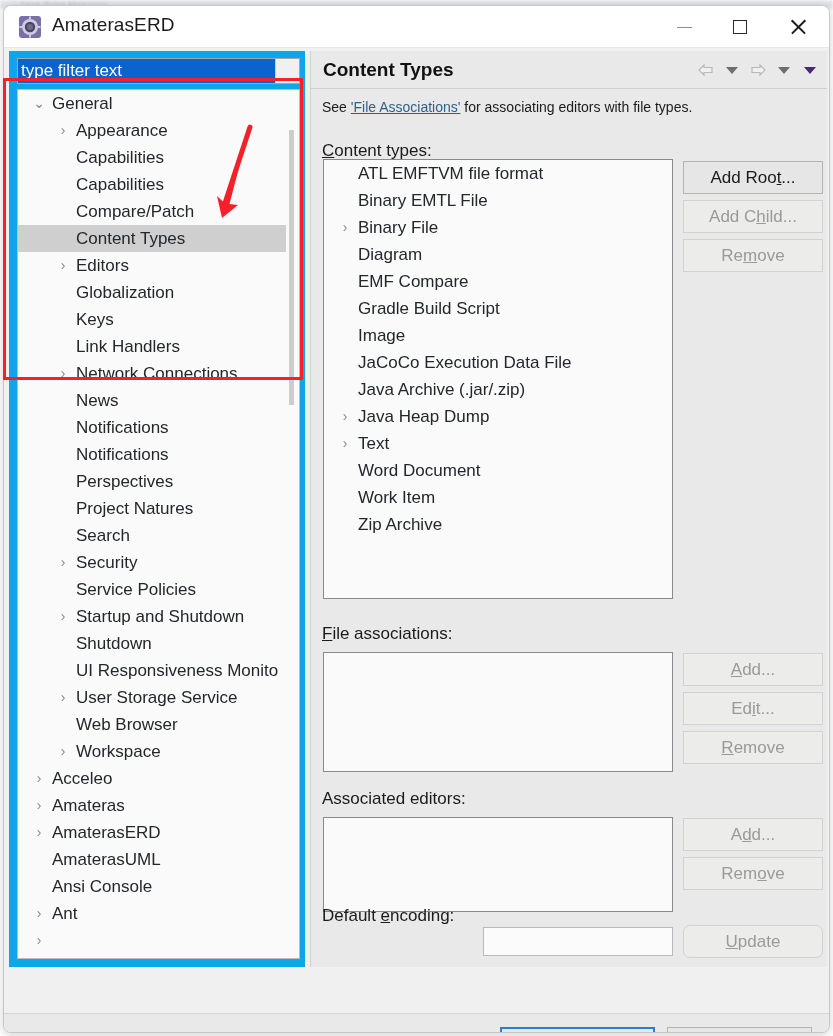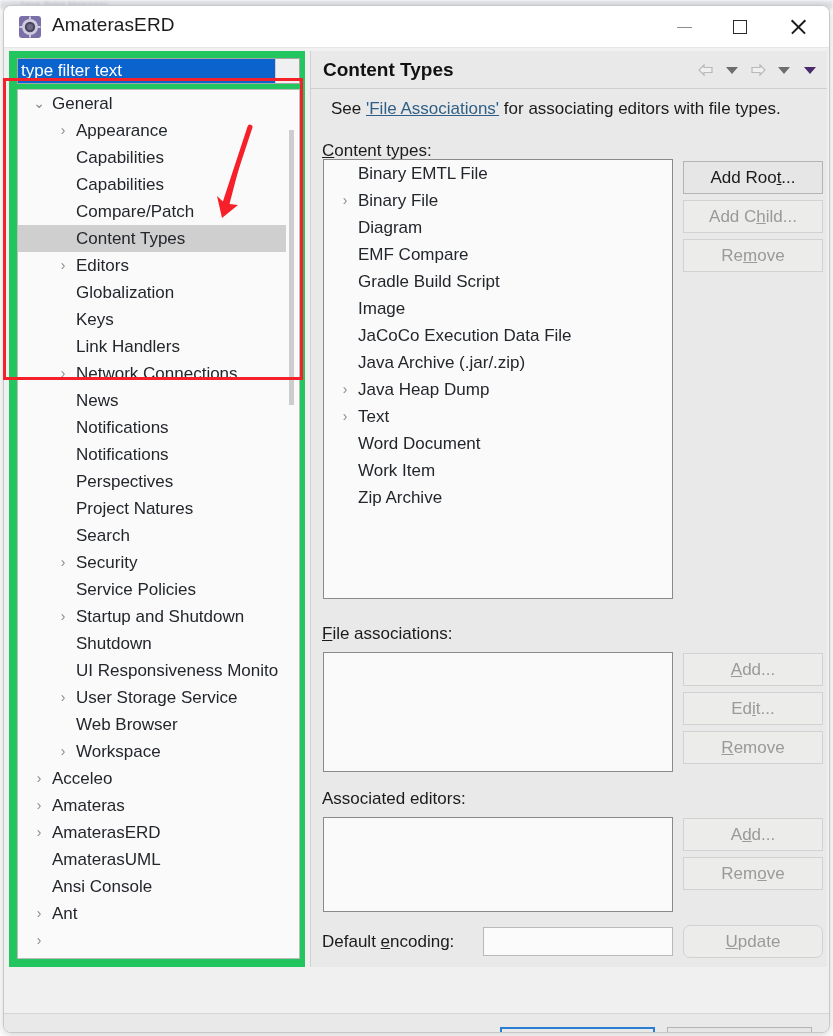--- a/index.html
+++ b/index.html
@@ -73,21 +73,21 @@
   .dlg-body {
     position: absolute; left: 0; top: 42px;
     width: 827px; height: 923px;
     background: #f0f0f0;
   }
 
   
   .left-pane {
     position: absolute; left: 5px; top: 3px;
     width: 296px; height: 916px;
-    background: #22c55e;
+    background: #0ea5e9;
   }
   .filter-row {
     position: absolute; left: 8px; top: 7px;
     width: 283px; height: 26px;
     background: #ffffff;
     border: 1px solid #a6a6a6;
     display: flex; align-items: stretch;
   }
   .filter-input {
     flex: 1; border: 0; outline: 0;
@@ -145,22 +145,22 @@
   }
   .rp-title {
     position: absolute; left: 12px; top: 8px;
     font-size: 19px; font-weight: bold; color: #111;
   }
   .navbar { position: absolute; right: 6px; top: 9px; display: flex; align-items: center; gap: 4px; }
   .nav-item { width: 22px; height: 20px; display: flex; align-items: center; justify-content: center; }
 
   .rp-content { position: relative; padding: 0; }
   .see-line {
-    position: absolute; left: 20px; top: 10px;
-    font-size: 17px; color: #1b1b1b; white-space: nowrap;
+    position: absolute; left: 11px; top: 10px;
+    font-size: 14px; color: #1b1b1b; white-space: nowrap;
   }
   .link {
     color: #2f5f86; text-decoration: underline;
   }
   .fld-label {
     position: absolute; font-size: 17px; color: #1b1b1b; white-space: nowrap;
   }
   .u { text-decoration: underline; }
 
   .listbox {
@@ -440,20 +440,24 @@
         <div class="rp-content">
 
           <div class="see-line"><span>See </span><a class="link" href="#">'File Associations'</a><span> for associating editors with file types.</span></div>
 
           <span class="fld-label" style="left:11px; top:52px;"><span class="u">C</span>ontent types:</span>
 
           <div class="listbox" style="left:12px; top:70px; width:350px; height:440px;">
             <div id="ct-list">
                 <div class="ct-row">
                   <span class="tw"></span>
+                  <span class="tl">ATL EMFTVM file format</span>
+                </div>
+                <div class="ct-row">
+                  <span class="tw"></span>
                   <span class="tl">Binary EMTL File</span>
                 </div>
                 <div class="ct-row">
                   <span class="tw">›</span>
                   <span class="tl">Binary File</span>
                 </div>
                 <div class="ct-row">
                   <span class="tw"></span>
                   <span class="tl">Diagram</span>
                 </div>
@@ -512,21 +516,21 @@
           <button class="btn disabled" style="left:372px; top:603px; width:140px; height:33px;">Ed<span class="u">i</span>t...</button>
           <button class="btn disabled" style="left:372px; top:642px; width:140px; height:33px;"><span class="u">R</span>emove</button>
 
           <span class="fld-label" style="left:11px; top:700px;">Associated editors:</span>
 
           <div class="listbox" style="left:12px; top:728px; width:350px; height:95px;"></div>
 
           <button class="btn disabled" style="left:372px; top:729px; width:140px; height:33px;">A<span class="u">d</span>d...</button>
           <button class="btn disabled" style="left:372px; top:768px; width:140px; height:33px;">Rem<span class="u">o</span>ve</button>
 
-          <span class="fld-label" style="left:11px; top:843px;">Default <span class="u">e</span>ncoding:</span>
+          <span class="fld-label" style="left:11px; top:817px;">Default <span class="u">e</span>ncoding:</span>
           <input class="txtinput" style="left: 172px; top: 838px; width: 190px; height: 29px; font-size: 17px; padding: 0px 4px;" type="text" value="">
           <button class="btn disabled" style="left:372px; top:836px; width:140px; height:33px;border-radius:7px;"><span class="u">U</span>pdate</button>
         </div>
       </div>
 
       <div class="footer">
         <div class="foot-icons">
           <span>
             <svg width="22" height="22" viewBox="0 0 22 22">
               <circle cx="11" cy="11" r="9" fill="none" stroke="#3d3d3d" stroke-width="1.3"></circle>

